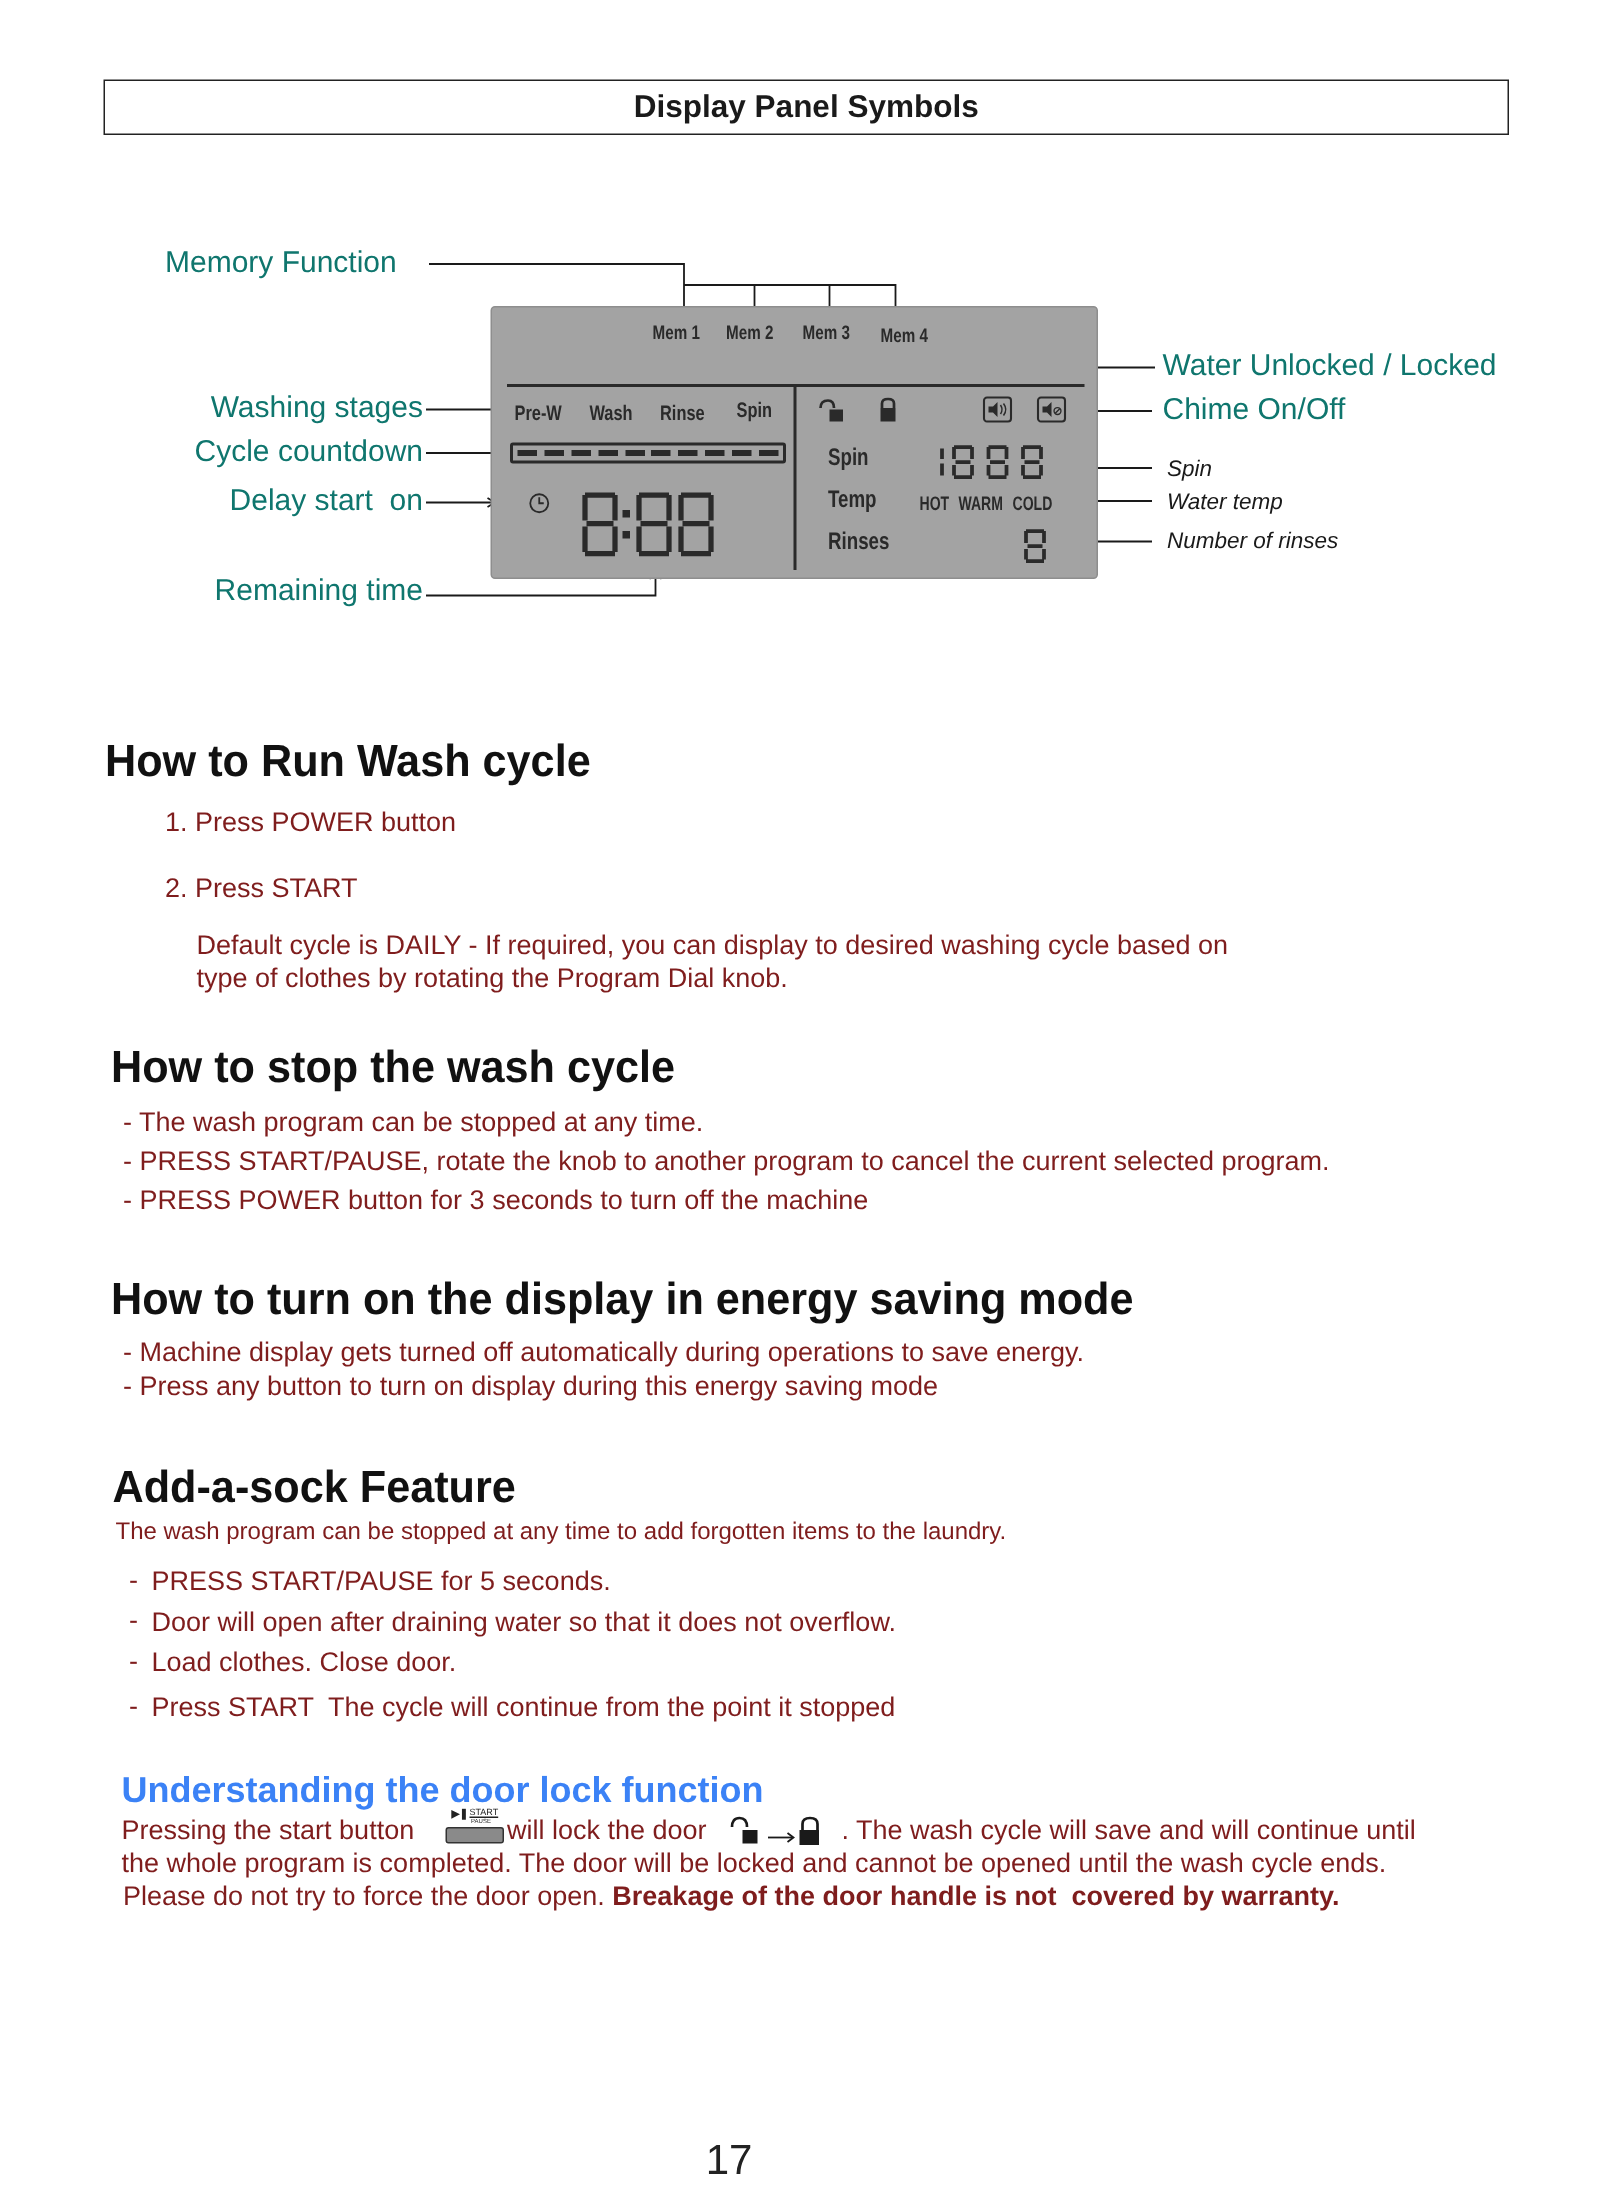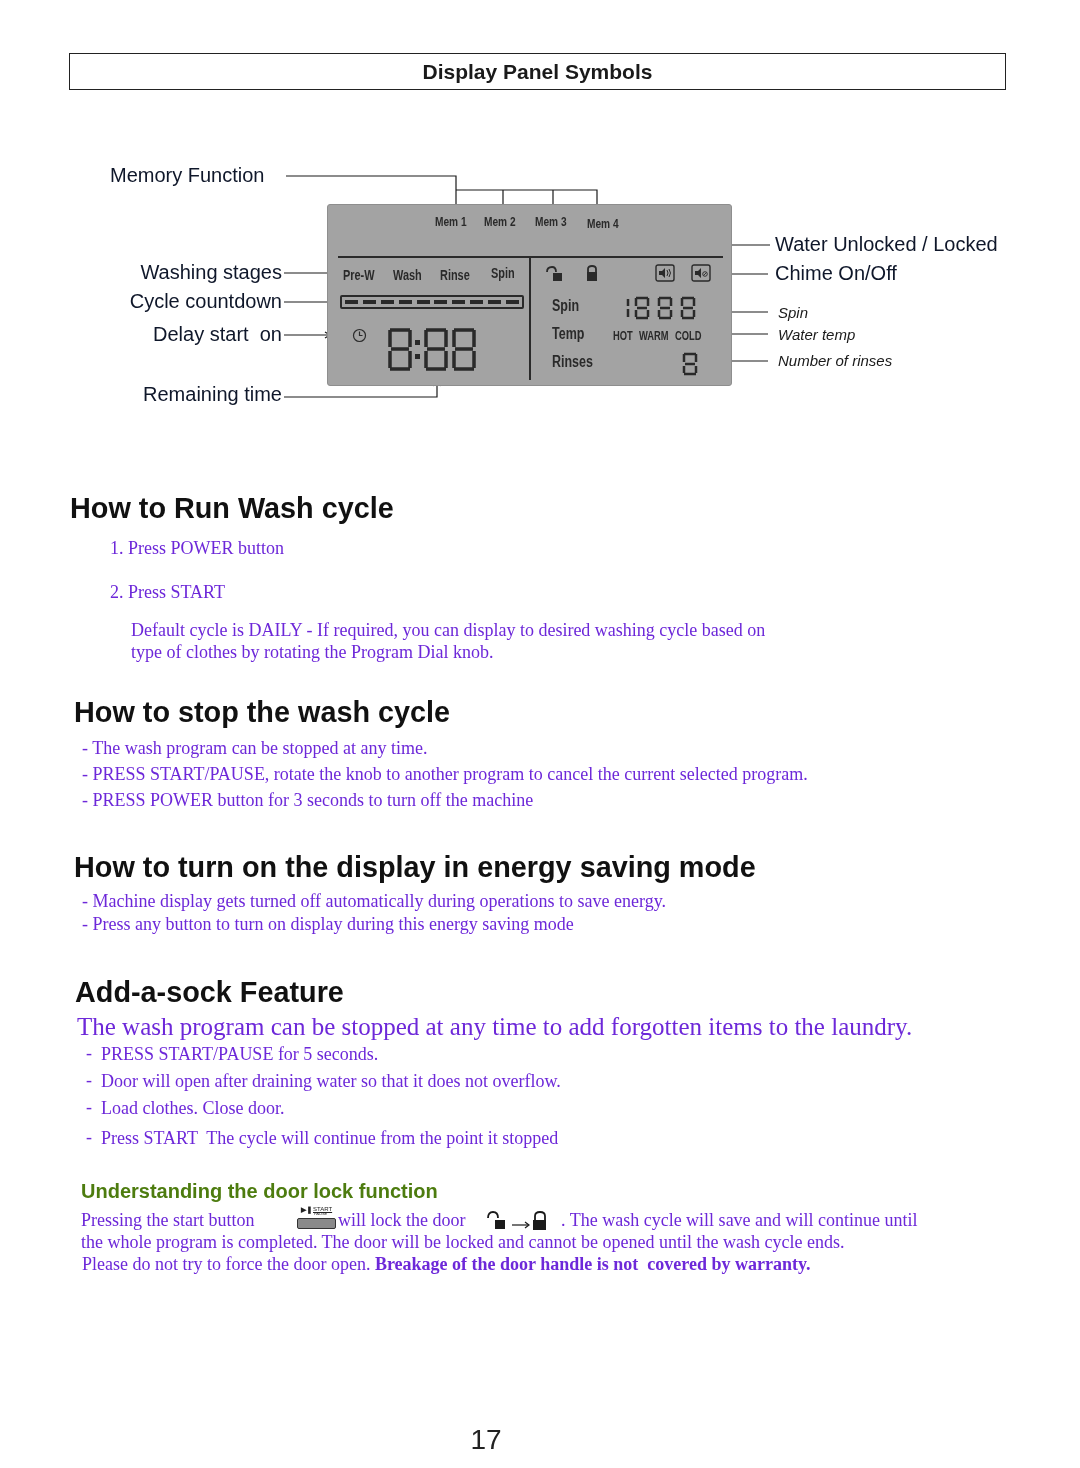--- a/index.html
+++ b/index.html
@@ -3,38 +3,38 @@
 <meta charset="utf-8">
 <style>
   html, body { margin:0; padding:0; background:#ffffff; }
   body { width:1080px; height:1468px; position:relative; overflow:hidden;
          font-family:"Liberation Sans", sans-serif; color:#1a1a1a; }
   .abs { position:absolute; }
 
   .title-box { left:69px; top:53px; width:935px; height:35px; border:1.5px solid #222;
                text-align:center; font-weight:bold; font-size:21px; line-height:35px; }
 
-  .callout { font-size:20px; color:#0f172a; white-space:nowrap; }
+  .callout { font-size:20px; color:#0f766e; white-space:nowrap; }
   .callout-it { font-size:15px; font-style:italic; color:#1a1a1a; white-space:nowrap; }
 
   .lcd { left:327px; top:204px; width:405px; height:182px; background:#a3a3a3;
          border-radius:3px; border:1px solid #8e8e8e; box-sizing:border-box; }
   .lcd-text { font-family:"Liberation Sans", sans-serif; font-weight:bold; color:#2a2a2a;
               transform:scaleX(0.78); transform-origin:left center; white-space:nowrap; }
   .lcd-hr { background:#2a2a2a; height:2px; }
   .lcd-vr { background:#2a2a2a; width:2px; }
 
   .countdown { left:340px; top:295px; width:184px; height:14px; border:2px solid #2a2a2a;
                border-radius:2px; box-sizing:border-box; display:flex; align-items:center;
                justify-content:space-between; padding:0 3px; }
   .countdown span { display:block; width:13px; height:4px; background:#2a2a2a; }
 
   .h1 { font-weight:bold; font-size:30px; color:#111; transform:scaleX(0.96); transform-origin:left; white-space:nowrap; }
-  .p { font-size:18px; color:#6d28d9; white-space:nowrap;font-family:Liberation Serif, serif; }
-  .h2 { font-weight:bold; font-size:20px; color:#4d7c0f; white-space:nowrap; }
+  .p { font-size:18px; color:#7f1d1d; white-space:nowrap; }
+  .h2 { font-weight:bold; font-size:24px; color:#3b82f6; white-space:nowrap; }
 
   .page-num { left:0; width:972px; top:1424px; text-align:center; font-size:28px; color:#222; }
 
   svg { overflow:visible; }
 </style>
 </head>
 <body>
 
 <div class="abs title-box">Display Panel Symbols</div>
 
@@ -192,21 +192,21 @@
 <div class="abs h1" style="left:74px;top:695px">How to stop the wash cycle</div>
 <div class="abs p" style="left:82px;top:738px">- The wash program can be stopped at any time.</div>
 <div class="abs p" style="left:82px;top:764px">- PRESS START/PAUSE, rotate the knob to another program to cancel the current selected program.</div>
 <div class="abs p" style="left:82px;top:790px">- PRESS POWER button for 3 seconds to turn off the machine</div>
 
 <div class="abs h1" style="left:74px;top:850px">How to turn on the display in energy saving mode</div>
 <div class="abs p" style="left:82px;top:891px">- Machine display gets turned off automatically during operations to save energy.</div>
 <div class="abs p" style="left:82px;top:914px">- Press any button to turn on display during this energy saving mode</div>
 
 <div class="abs h1" style="left:75px;top:975px">Add-a-sock Feature</div>
-<div class="abs p" style="left:77px;top:1013px;font-size:25px">The wash program can be stopped at any time to add forgotten items to the laundry.</div>
+<div class="abs p" style="left:77px;top:1013px;font-size:16px">The wash program can be stopped at any time to add forgotten items to the laundry.</div>
 
 <div class="abs p" style="left:86px;top:1043px">-</div>
 <div class="abs p" style="left:101px;top:1044px">PRESS START/PAUSE for 5 seconds.</div>
 <div class="abs p" style="left:86px;top:1070px">-</div>
 <div class="abs p" style="left:101px;top:1071px">Door will open after draining water so that it does not overflow.</div>
 <div class="abs p" style="left:86px;top:1097px">-</div>
 <div class="abs p" style="left:101px;top:1098px">Load clothes. Close door.</div>
 <div class="abs p" style="left:86px;top:1127px">-</div>
 <div class="abs p" style="left:101px;top:1128px;white-space:pre">Press START  The cycle will continue from the point it stopped</div>
 

